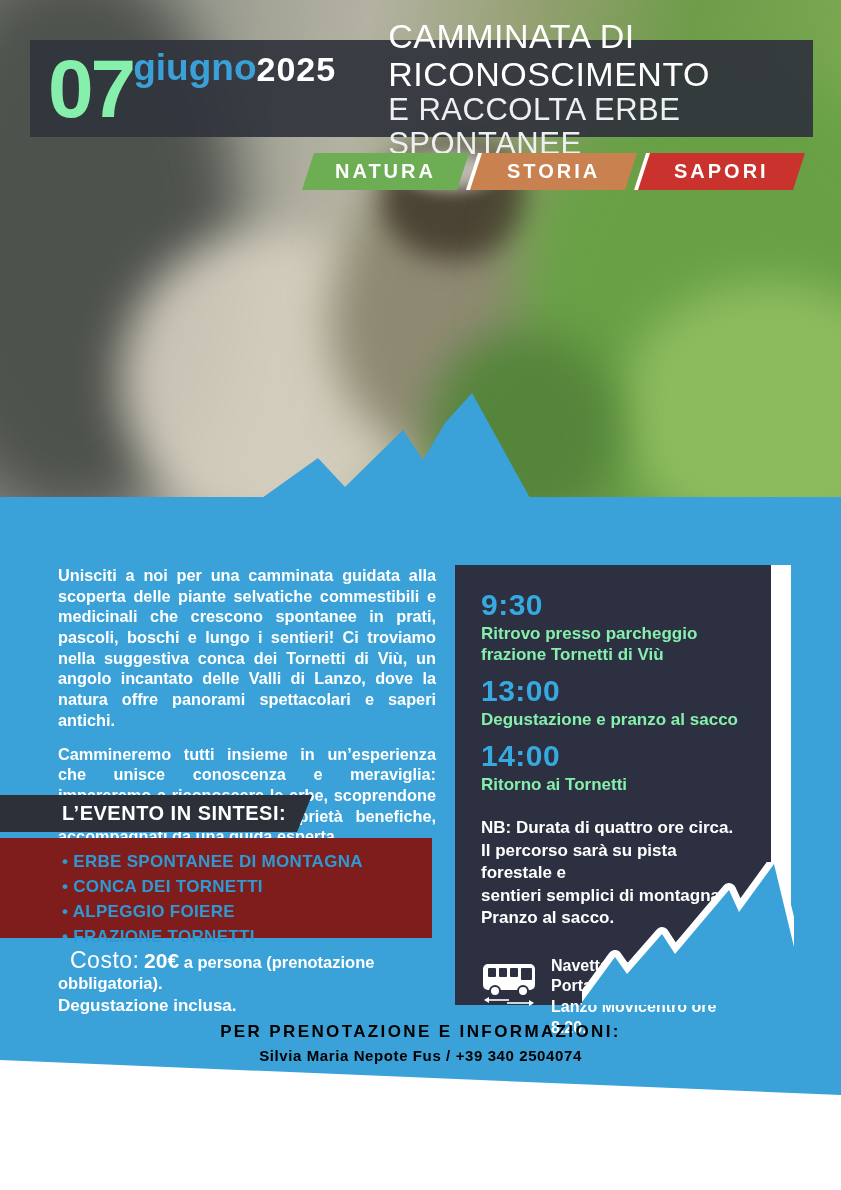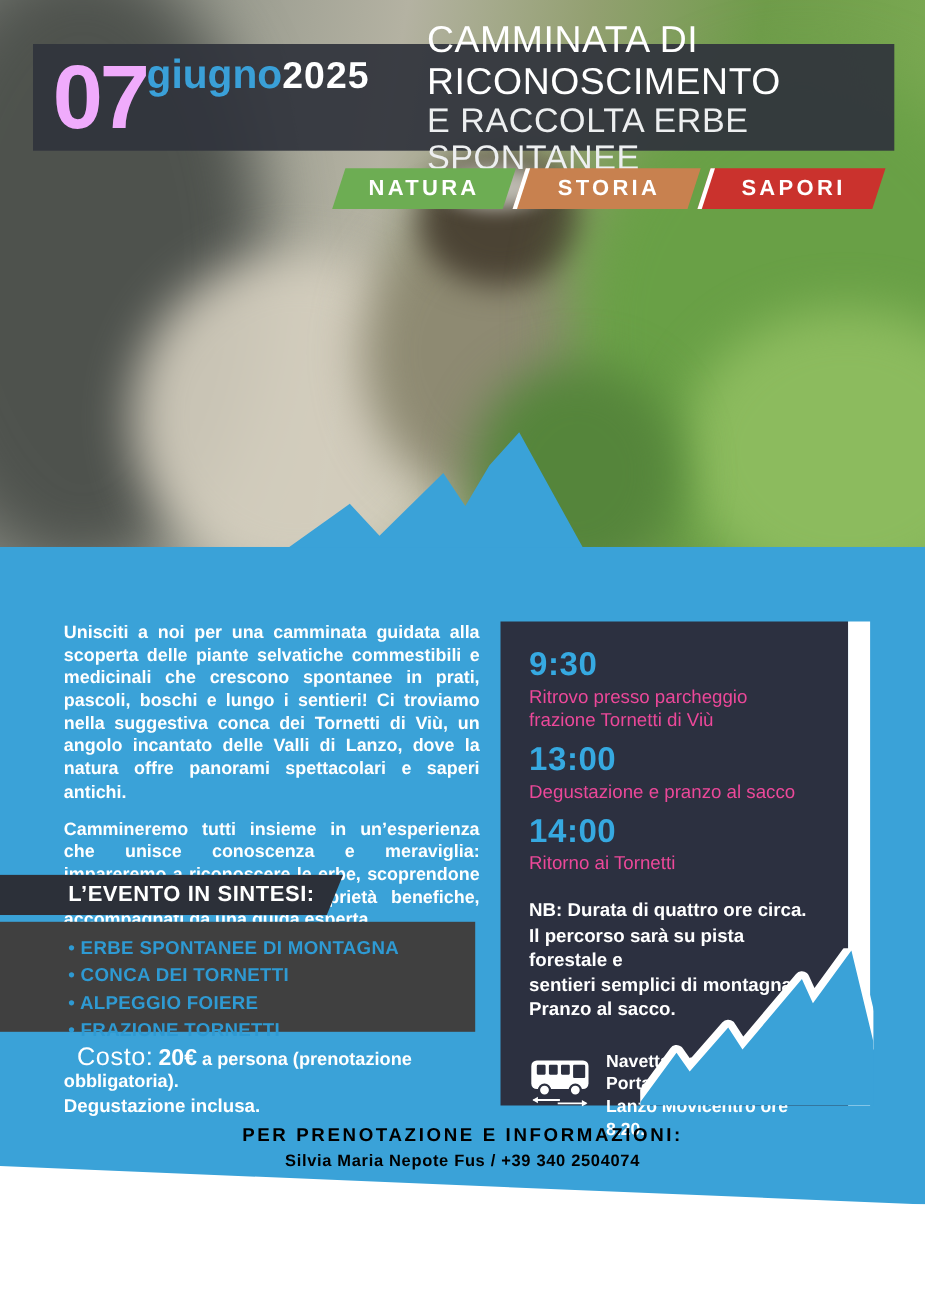--- a/index.html
+++ b/index.html
@@ -18,21 +18,21 @@
   .b3{left:330px;top:190px;width:210px;height:260px;background:#8e8a72;}
   .b4{left:380px;top:140px;width:150px;height:120px;background:#4b4334;filter:blur(14px);}
   .b5{left:402px;top:150px;width:96px;height:40px;background:#bcb9b0;filter:blur(8px);}
   .b6{left:520px;top:60px;width:420px;height:480px;background:#69a046;filter:blur(28px);}
   .b7{left:620px;top:280px;width:300px;height:260px;background:#8cbb5e;}
   .b8{left:430px;top:330px;width:190px;height:200px;background:#55853b;}
   
   .band{position:absolute;left:30px;top:40px;width:783px;height:97px;
     background:rgba(48,52,60,.93);display:flex;align-items:center;}
   .dateWrap{display:flex;align-items:flex-start;padding-left:18px;}
-  .day{font-size:82px;line-height:78px;font-weight:700;color:#f0abfc;letter-spacing:-3px;}
+  .day{font-size:82px;line-height:78px;font-weight:700;color:#86efac;letter-spacing:-3px;}
   .monthCol{margin-left:0;display:flex;flex-direction:row;}
   .month{font-size:37px;line-height:36px;font-weight:700;color:#3aa0d8;letter-spacing:0;}
   .year{font-size:34px;line-height:38px;font-weight:700;color:#ffffff;letter-spacing:1px;text-align:right;}
   .titleWrap{margin-left:52px;display:flex;flex-direction:column;}
   .t1{font-size:34px;line-height:38px;font-weight:400;color:#ffffff;letter-spacing:.5px;}
   .t2{font-size:31px;line-height:34px;font-weight:400;color:#edeff0;letter-spacing:.5px;}
   
   .ribbons{position:absolute;left:308px;top:153px;height:37px;display:flex;}
   .ribbon{height:37px;width:155px;display:flex;align-items:center;justify-content:center;
     transform:skewX(-18deg);color:#fff;font-weight:700;font-size:20px;letter-spacing:3px;}
@@ -46,36 +46,36 @@
   .mountainTop{position:absolute;left:255px;top:385px;width:290px;height:113px;}
   
   .intro{position:absolute;left:58px;top:552px;width:378px;color:#fff;}
   .introH{font-size:24px;font-weight:700;letter-spacing:.30em;color:#fff;}
   .introP{margin-top:13px;font-size:16.3px;font-weight:600;line-height:1.27;text-align:justify;color:#fff;}
   
   .eventoBand{position:absolute;left:0;top:795px;width:312px;height:37px;background:#2c3039;
     clip-path:polygon(0 0,100% 0,calc(100% - 15px) 100%,0 100%);
     display:flex;align-items:center;}
   .eventoBand span{margin-left:62px;color:#fff;font-size:20px;font-weight:700;letter-spacing:.5px;}
-  .whiteBox{position:absolute;left:0;top:838px;width:432px;height:100px;background:#404040;}
+  .whiteBox{position:absolute;left:0;top:838px;width:432px;height:100px;background:#7f1d1d;}
   .whiteBox ul{list-style:none;margin:11px 0 0 62px;padding:0;}
   .whiteBox li{color:#2e9ad3;font-size:17px;font-weight:700;line-height:25px;letter-spacing:.3px;}
   .whiteBox li::before{content:"• ";}
   
   .costo{position:absolute;left:58px;top:947px;width:390px;color:#fff;}
   .costoL1{font-size:16.5px;font-weight:600;}
   .costoLabel{font-size:23px;font-weight:500;letter-spacing:.5px;margin-left:12px;}
   .costoPrice{font-size:21px;font-weight:800;}
   .costoL2{font-size:17px;font-weight:800;margin-top:3px;}
   
   .sched{position:absolute;left:455px;top:565px;width:316px;height:440px;background:#2c3040;}
   .stripe{position:absolute;left:771px;top:565px;width:20px;height:440px;background:#ffffff;}
   .schedInner{padding:24px 24px 0 26px;}
   .time{color:#36a9e1;font-size:30px;font-weight:700;line-height:32px;letter-spacing:.5px;}
-  .desc{color:#ec4899;font-size:17px;font-weight:400;line-height:1.24;margin:2px 0 10px 0;}
+  .desc{color:#86efac;font-size:17px;font-weight:700;line-height:1.24;margin:2px 0 10px 0;}
   .note{color:#fff;font-size:17px;font-weight:600;line-height:1.32;margin-top:22px;white-space:pre-line;}
   .shuttle{display:flex;margin-top:26px;align-items:flex-start;}
   .busIcon{flex:0 0 58px;margin-top:4px;}
   .shuttleTxt{color:#fff;font-size:16px;font-weight:600;line-height:1.3;margin-left:12px;width:180px;}
   .mountainBR{position:absolute;left:582px;top:862px;width:212px;height:143px;z-index:5;}
   
   .contact{position:absolute;left:0;top:1022px;width:841px;text-align:center;color:#000000;}
   .cH{font-size:17px;font-weight:800;letter-spacing:.14em;}
   .cL{font-size:15px;font-weight:600;margin-top:5px;letter-spacing:.04em;}
   

